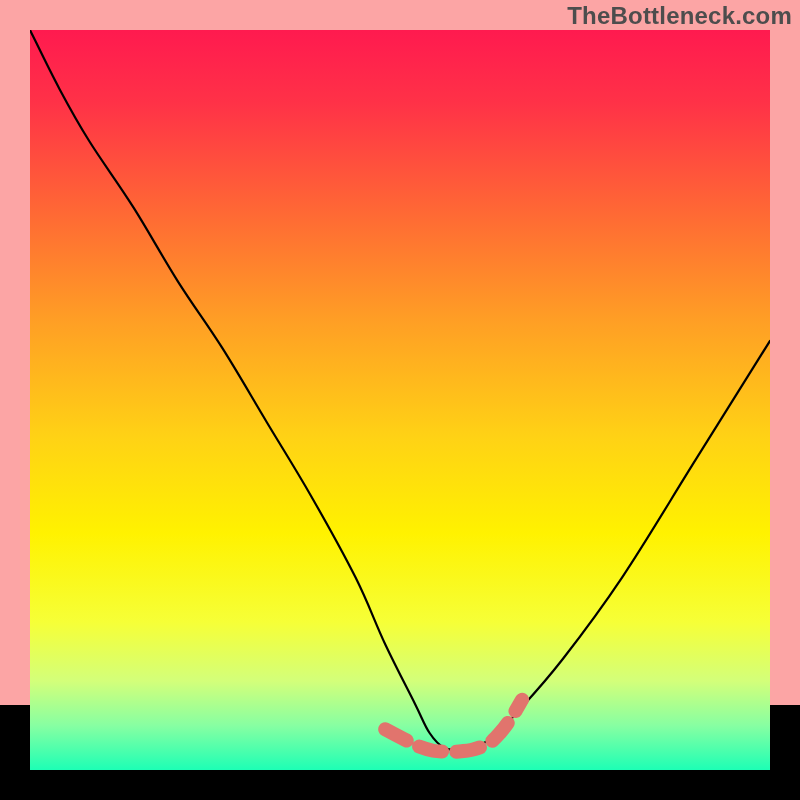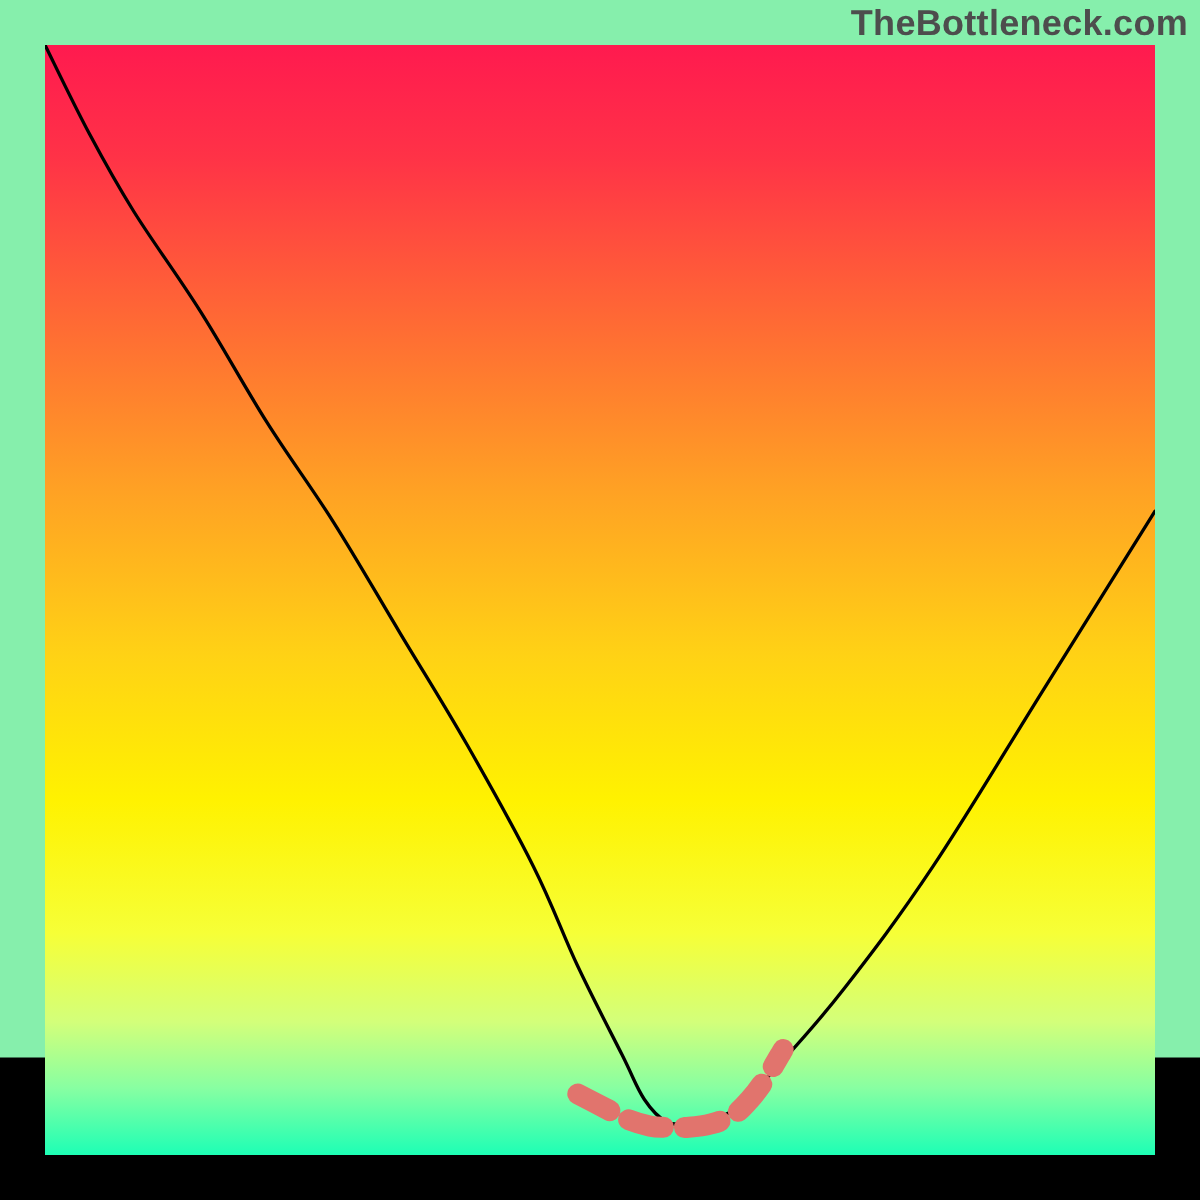--- a/index.html
+++ b/index.html
@@ -8,21 +8,21 @@
     width: 800px;
     height: 800px;
     background: #000;
     overflow: hidden;
     font-family: Arial, Helvetica, sans-serif;
   }
   .frame {
     position: relative;
     width: 800px;
     height: 705px;
-    background: #86efac;
+    background: #fca5a5;
   }
   .watermark {
     position: absolute;
     top: 2px;
     right: 8px;
     color: #4d4d4d;
     font-size: 24px;
     font-weight: 600;
     letter-spacing: 0.2px;
     z-index: 5;

